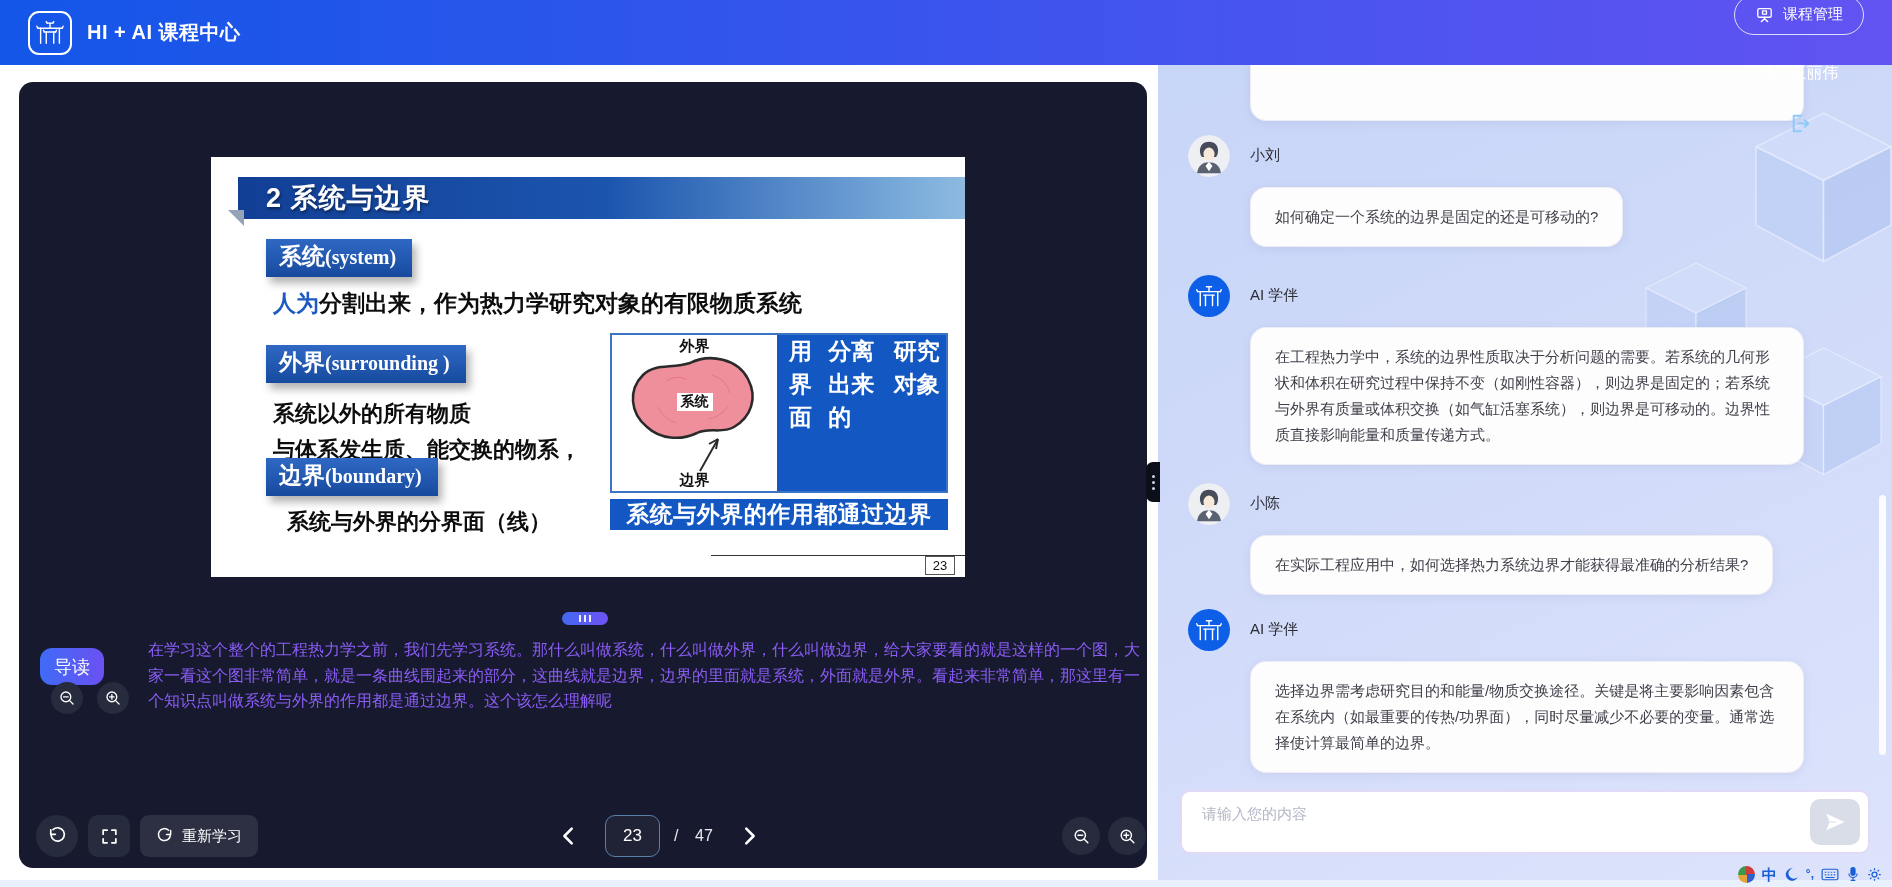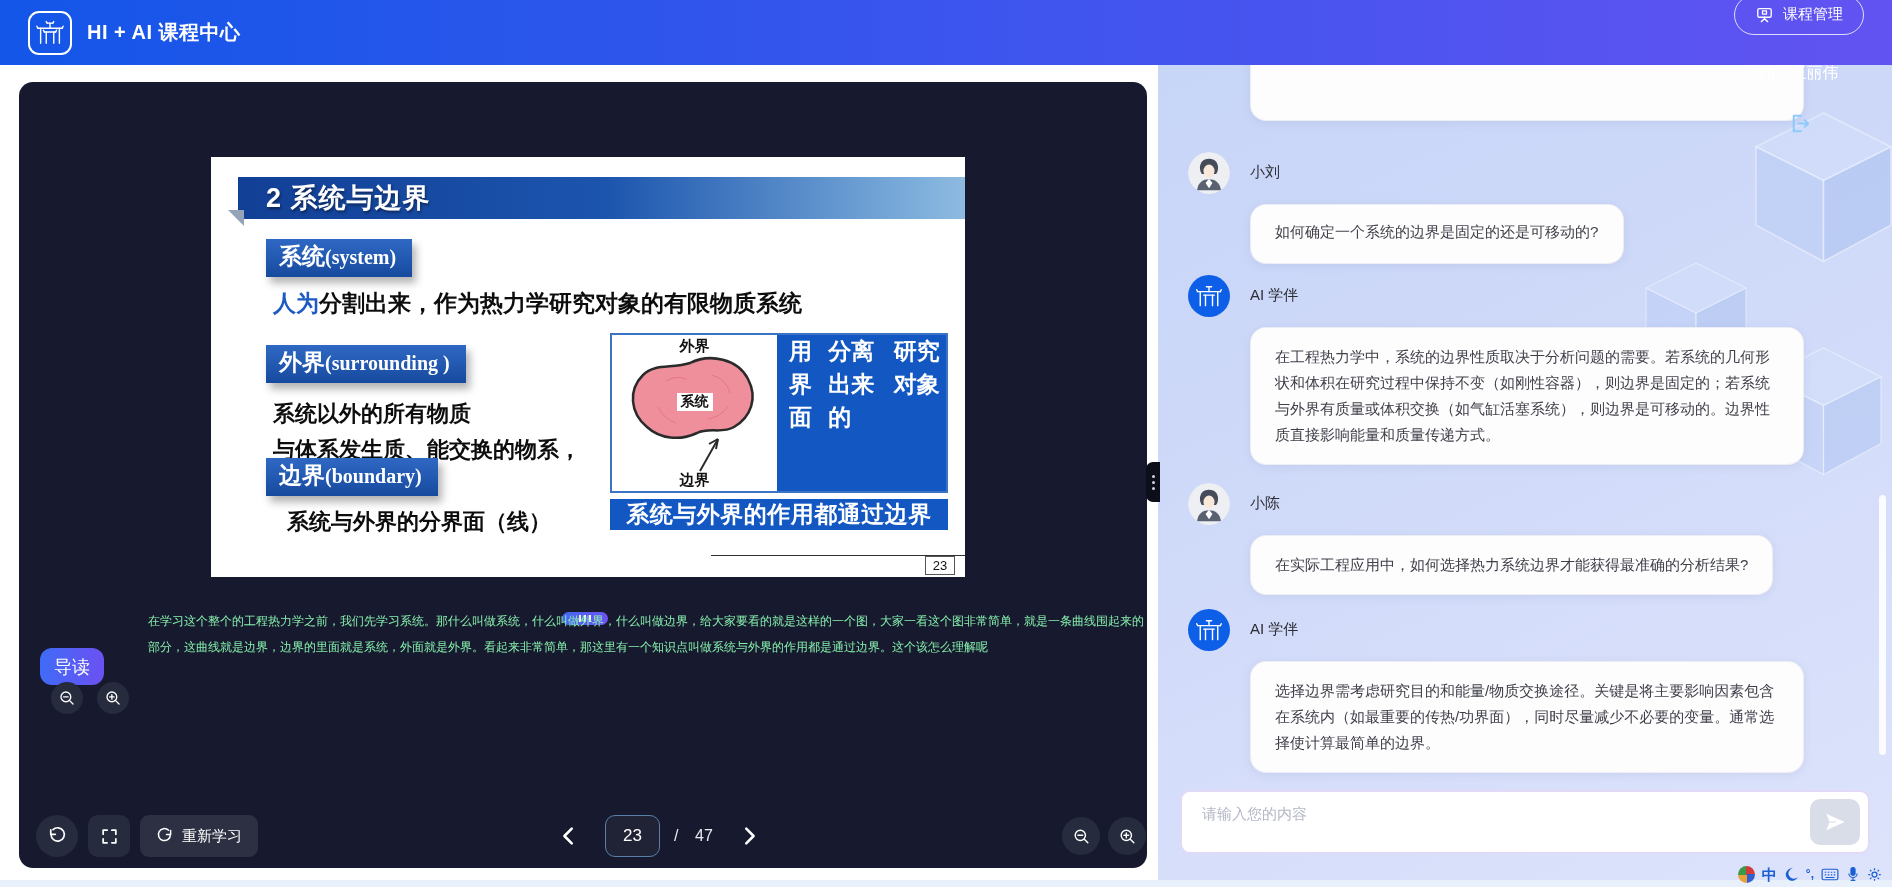--- a/index.html
+++ b/index.html
@@ -76,22 +76,22 @@
     background:#fff;color:#111;font-size:13px;display:flex;align-items:center;justify-content:center;}
 
   
   .guide-handle{position:absolute;left:543px;top:530px;width:46px;height:13px;border-radius:7px;
     background:linear-gradient(90deg,#4468f0,#6e52f4);display:flex;align-items:center;justify-content:center;
     gap:3px;cursor:grab;}
   .guide-handle i{display:block;width:2px;height:7px;background:rgba(255,255,255,.9);}
   .guide-badge{position:absolute;left:21px;top:566px;width:64px;height:37px;border-radius:12px;
     background:linear-gradient(90deg,var(--guide_badge_start),var(--guide_badge_end));
     color:#fff;font-size:18px;display:flex;align-items:center;justify-content:center;}
-  .guide-text{position:absolute;left:129px;top:527px;width:998px;color:#86efac;
-    font-size:12px;line-height:25.5px;}
+  .guide-text{position:absolute;left:129px;top:555px;width:998px;color:#8b5cf6;
+    font-size:16px;line-height:25.5px;}
   .circle-btn{position:absolute;border:none;border-radius:50%;background:#262b3e;
     display:flex;align-items:center;justify-content:center;cursor:pointer;}
   .g-zoom-out{left:32px;top:600px;width:32px;height:32px;}
   .g-zoom-in{left:78px;top:600px;width:32px;height:32px;}
 
   
   .ctl-undo{left:17px;top:733px;width:42px;height:42px;}
   .square-btn{position:absolute;left:69px;top:733px;width:42px;height:42px;border:none;border-radius:10px;
     background:#262b3e;display:flex;align-items:center;justify-content:center;cursor:pointer;}
   .pill-btn{position:absolute;left:121px;top:733px;height:42px;border:none;border-radius:9px;
@@ -117,21 +117,21 @@
   .partial{position:absolute;left:92px;top:-44px;width:554px;height:100px;}
   .msg{position:absolute;left:30px;width:660px;}
   .msg .avatar{position:absolute;left:0;top:0;width:42px;height:42px;border-radius:50%;overflow:hidden;
     display:flex;align-items:center;justify-content:center;}
   .avatar.ai{background:var(--ai_avatar_blue);}
   .m-body{margin-left:62px;}
   .m-name{font-size:15px;color:#2c2c35;padding-top:11px;}
   .m-bubble{margin-top:22px;padding:16px 24px;}
   .m-bubble.fit{display:inline-block;}
   .m-bubble.wide{width:554px;}
-  .m1{top:87px;font-family:Liberation Mono, monospace;} .m2{top:210px;} .m3{top:418px;} .m4{top:544px;}
+  .m1{top:70px;} .m2{top:210px;} .m3{top:418px;} .m4{top:544px;}
   .chat-scrollbar{position:absolute;right:6px;top:430px;width:7px;height:260px;border-radius:4px;
     background:rgba(255,255,255,.9);cursor:pointer;}
   .chat-input-row{position:absolute;left:22px;top:725px;width:690px;height:64px;background:#fff;
     border:2px solid #e2d9f6;border-radius:10px;display:flex;align-items:center;padding:0 8px 0 6px;}
   .chat-input{flex:1;height:100%;border:none;outline:none;resize:none;font-family:inherit;
     font-size:15px;color:#333;padding:13px 8px 0 14px;background:transparent;}
   .chat-input::placeholder{color:#b4b8c6;}
   .send-btn{width:50px;height:46px;border:none;border-radius:10px;background:#d9dde8;
     display:flex;align-items:center;justify-content:center;cursor:pointer;flex:0 0 auto;}
 

